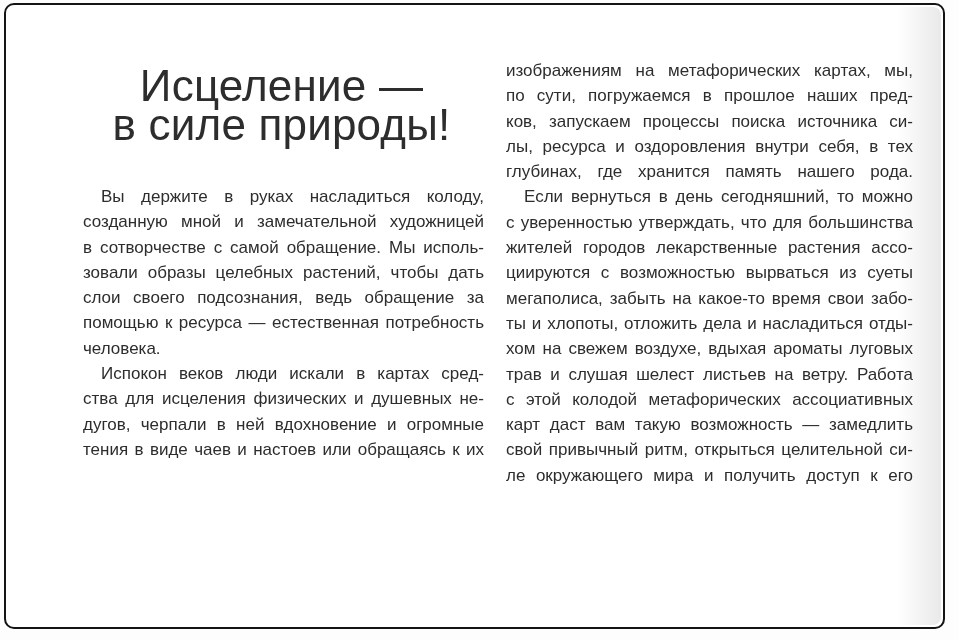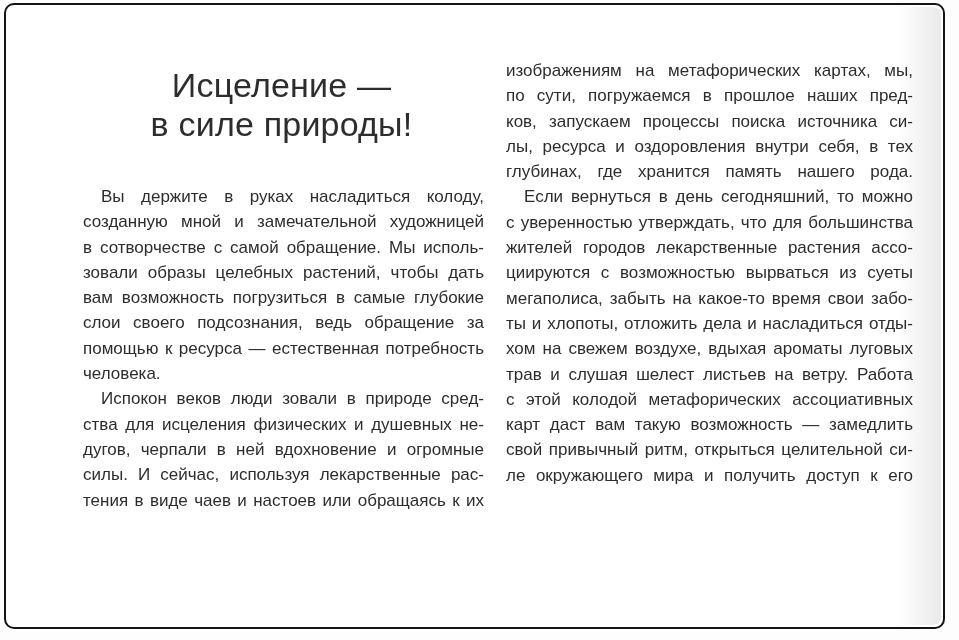--- a/index.html
+++ b/index.html
@@ -25,21 +25,21 @@
   }
   .edge-shade{
     position:absolute;top:2px;right:2px;bottom:2px;width:44px;
     background:linear-gradient(to right, rgba(0,0,0,0) 0%, rgba(0,0,0,0.085) 100%);
     border-radius:0 8px 8px 0;
     pointer-events:none;
   }
   .title{
     position:absolute;left:73px;top:61px;width:405px;margin:0;
     text-align:center;
-    font-size:34px;line-height:39px;font-weight:400;
+    font-size:44px;line-height:39px;font-weight:400;
     letter-spacing:0.2px;
   }
   .title-line{display:block;}
   .col{
     position:absolute;
     font-size:17px;
     word-spacing:-0.4px;
   }
   .col-left{left:77px;top:179px;width:401px;}
   .col-right{left:500px;top:53px;width:407px;}
@@ -59,28 +59,26 @@
   <div class="page">
     <h1 class="title">
       <span class="title-line">Исцеление —</span>
       <span class="title-line">в силе природы!</span>
     </h1>
     <div class="col col-left">
         <div class="line indent">Вы держите в руках насладиться колоду,</div>
         <div class="line">созданную мной и замечательной художницей</div>
         <div class="line">в сотворчестве с самой обращение. Мы исполь-</div>
         <div class="line">зовали образы целебных растений, чтобы дать</div>
-        <div class="line">вам возможность погрузиться в самые глубокие</div>
         <div class="line">слои своего подсознания, ведь обращение за</div>
         <div class="line">помощью к ресурса — естественная потребность</div>
         <div class="line para-end">человека.</div>
-        <div class="line indent">Испокон веков люди зовали в природе сред-</div>
+        <div class="line indent">Испокон веков люди искали в картах сред-</div>
         <div class="line">ства для исцеления физических и душевных не-</div>
         <div class="line">дугов, черпали в ней вдохновение и огромные</div>
-        <div class="line">силы. И сейчас, используя лекарственные рас-</div>
         <div class="line">тения в виде чаев и настоев или обращаясь к их</div>
       </div>
     <div class="col col-right">
         <div class="line">изображениям на метафорических картах, мы,</div>
         <div class="line">по сути, погружаемся в прошлое наших пред-</div>
         <div class="line">ков, запускаем процессы поиска источника си-</div>
         <div class="line">лы, ресурса и оздоровления внутри себя, в тех</div>
         <div class="line">глубинах, где хранится память нашего рода.</div>
         <div class="line indent">Если вернуться в день сегодняшний, то можно</div>
         <div class="line">с уверенностью утверждать, что для большинства</div>

